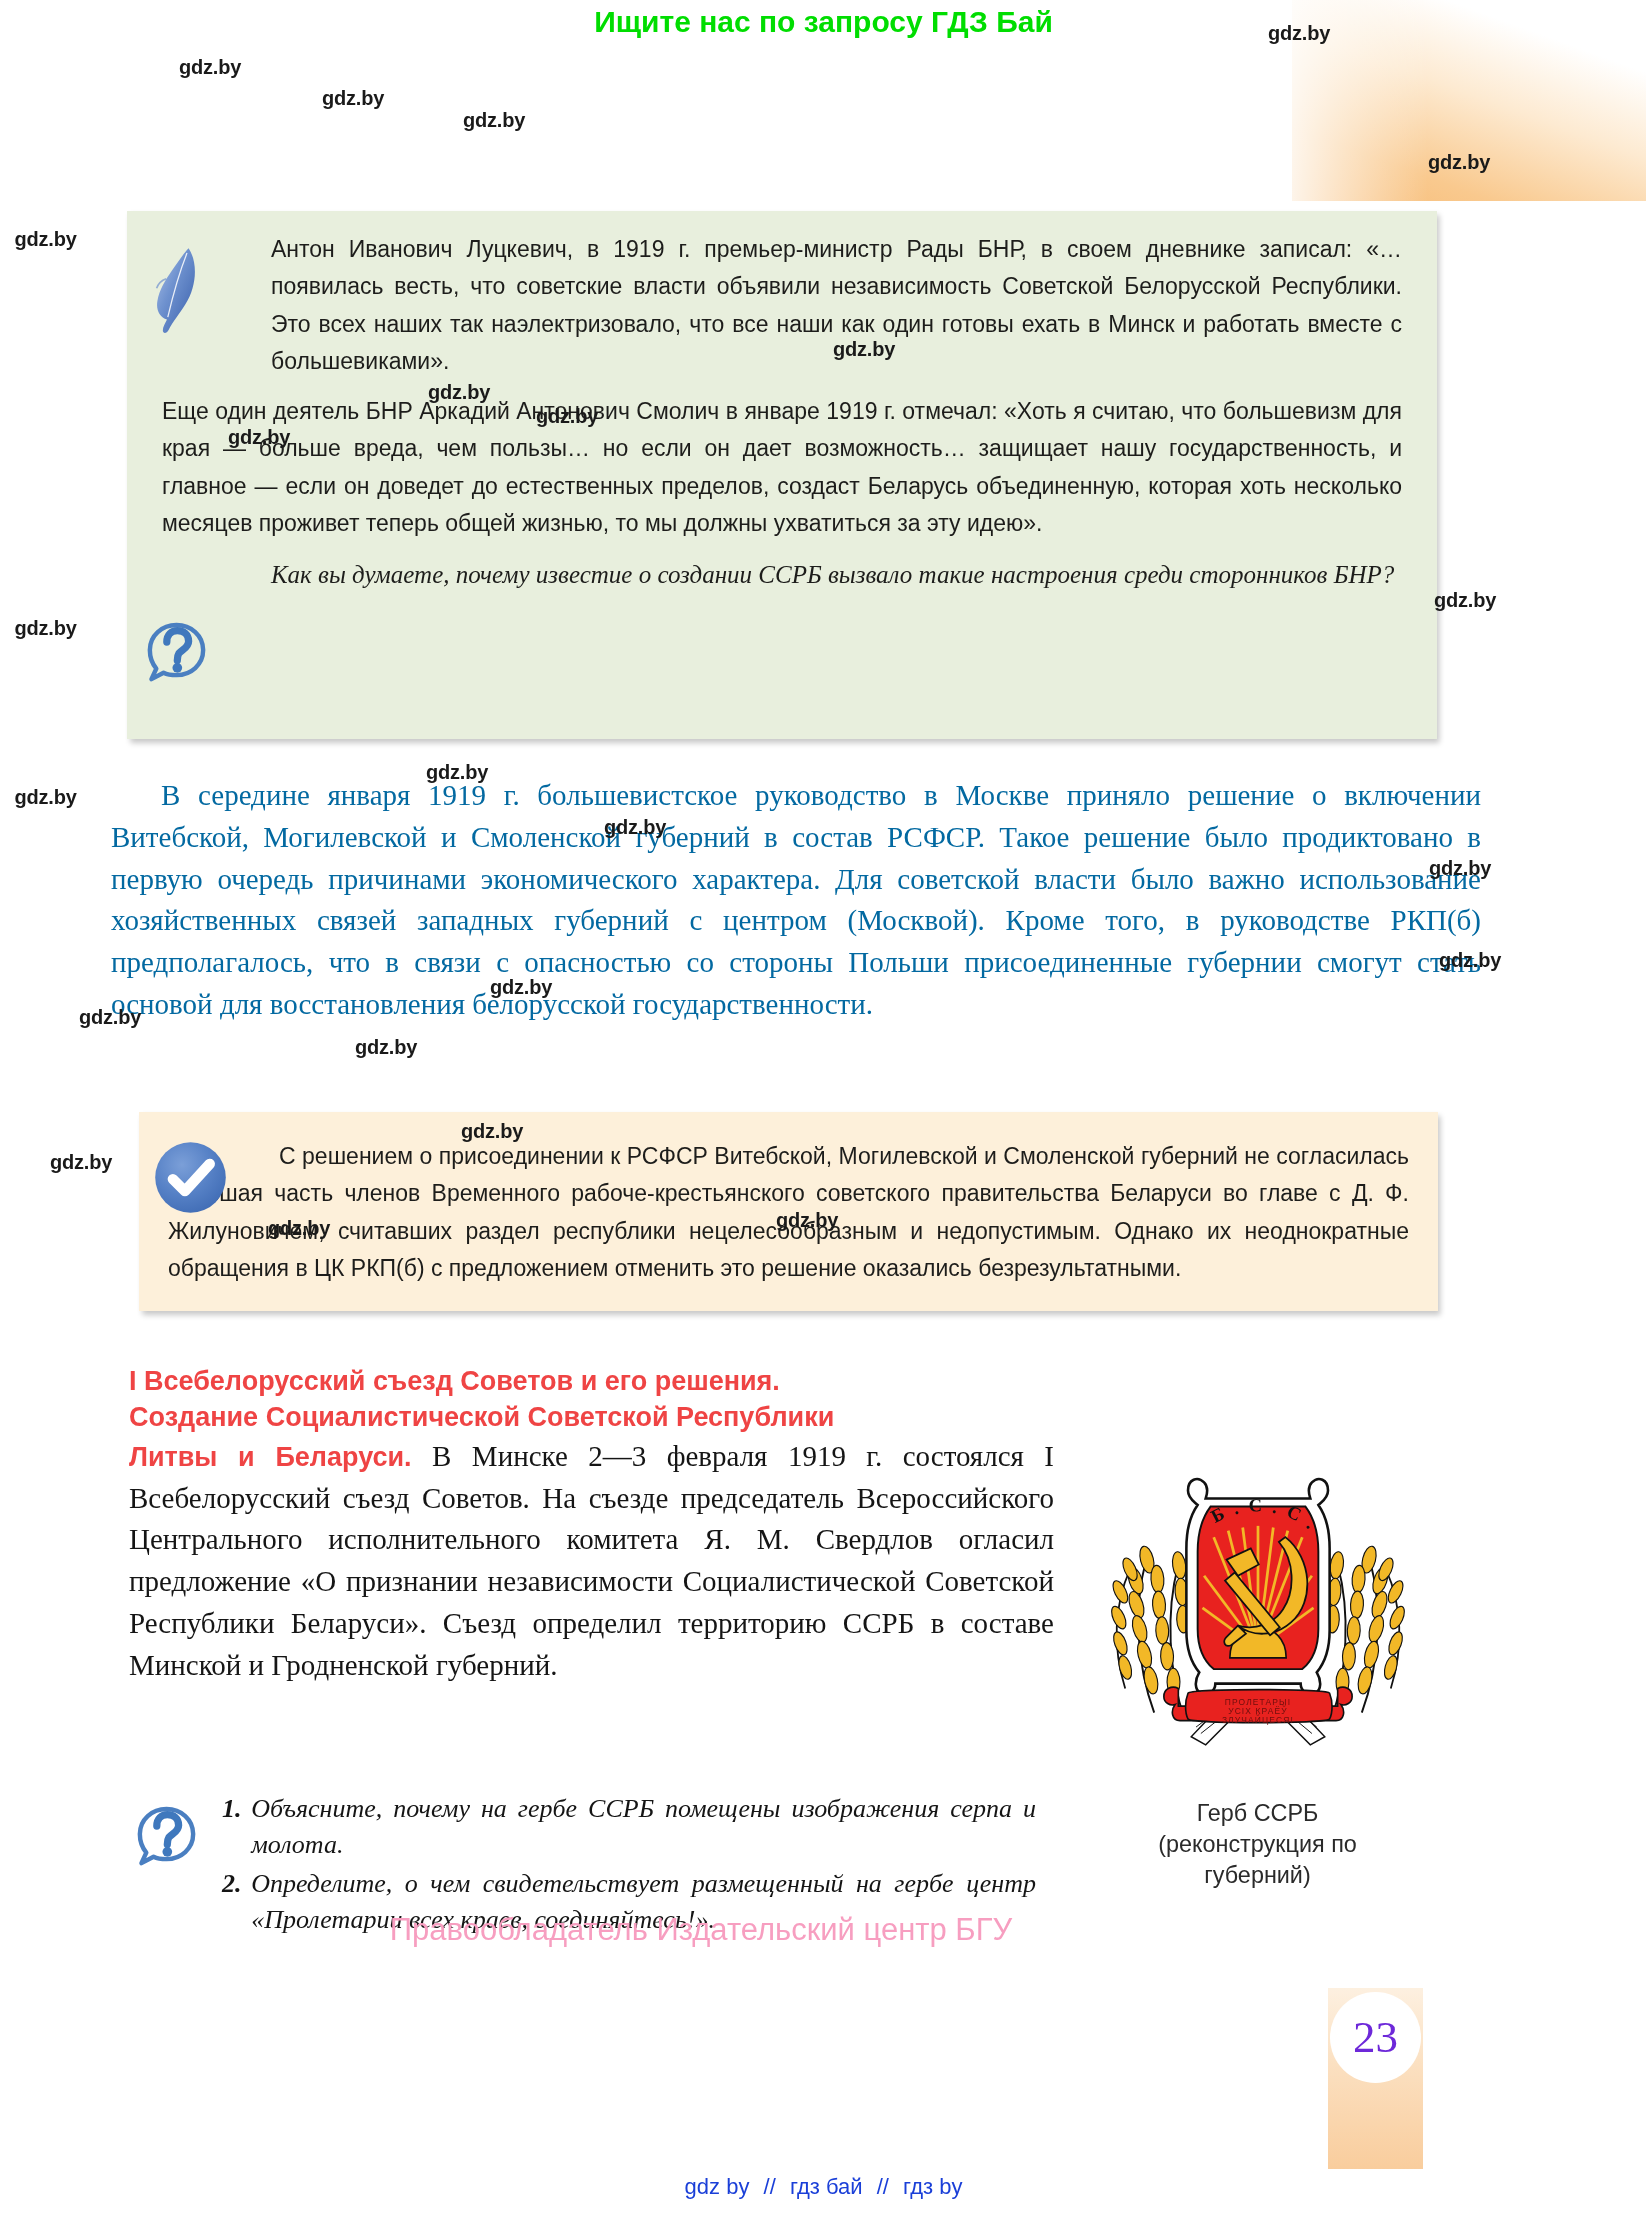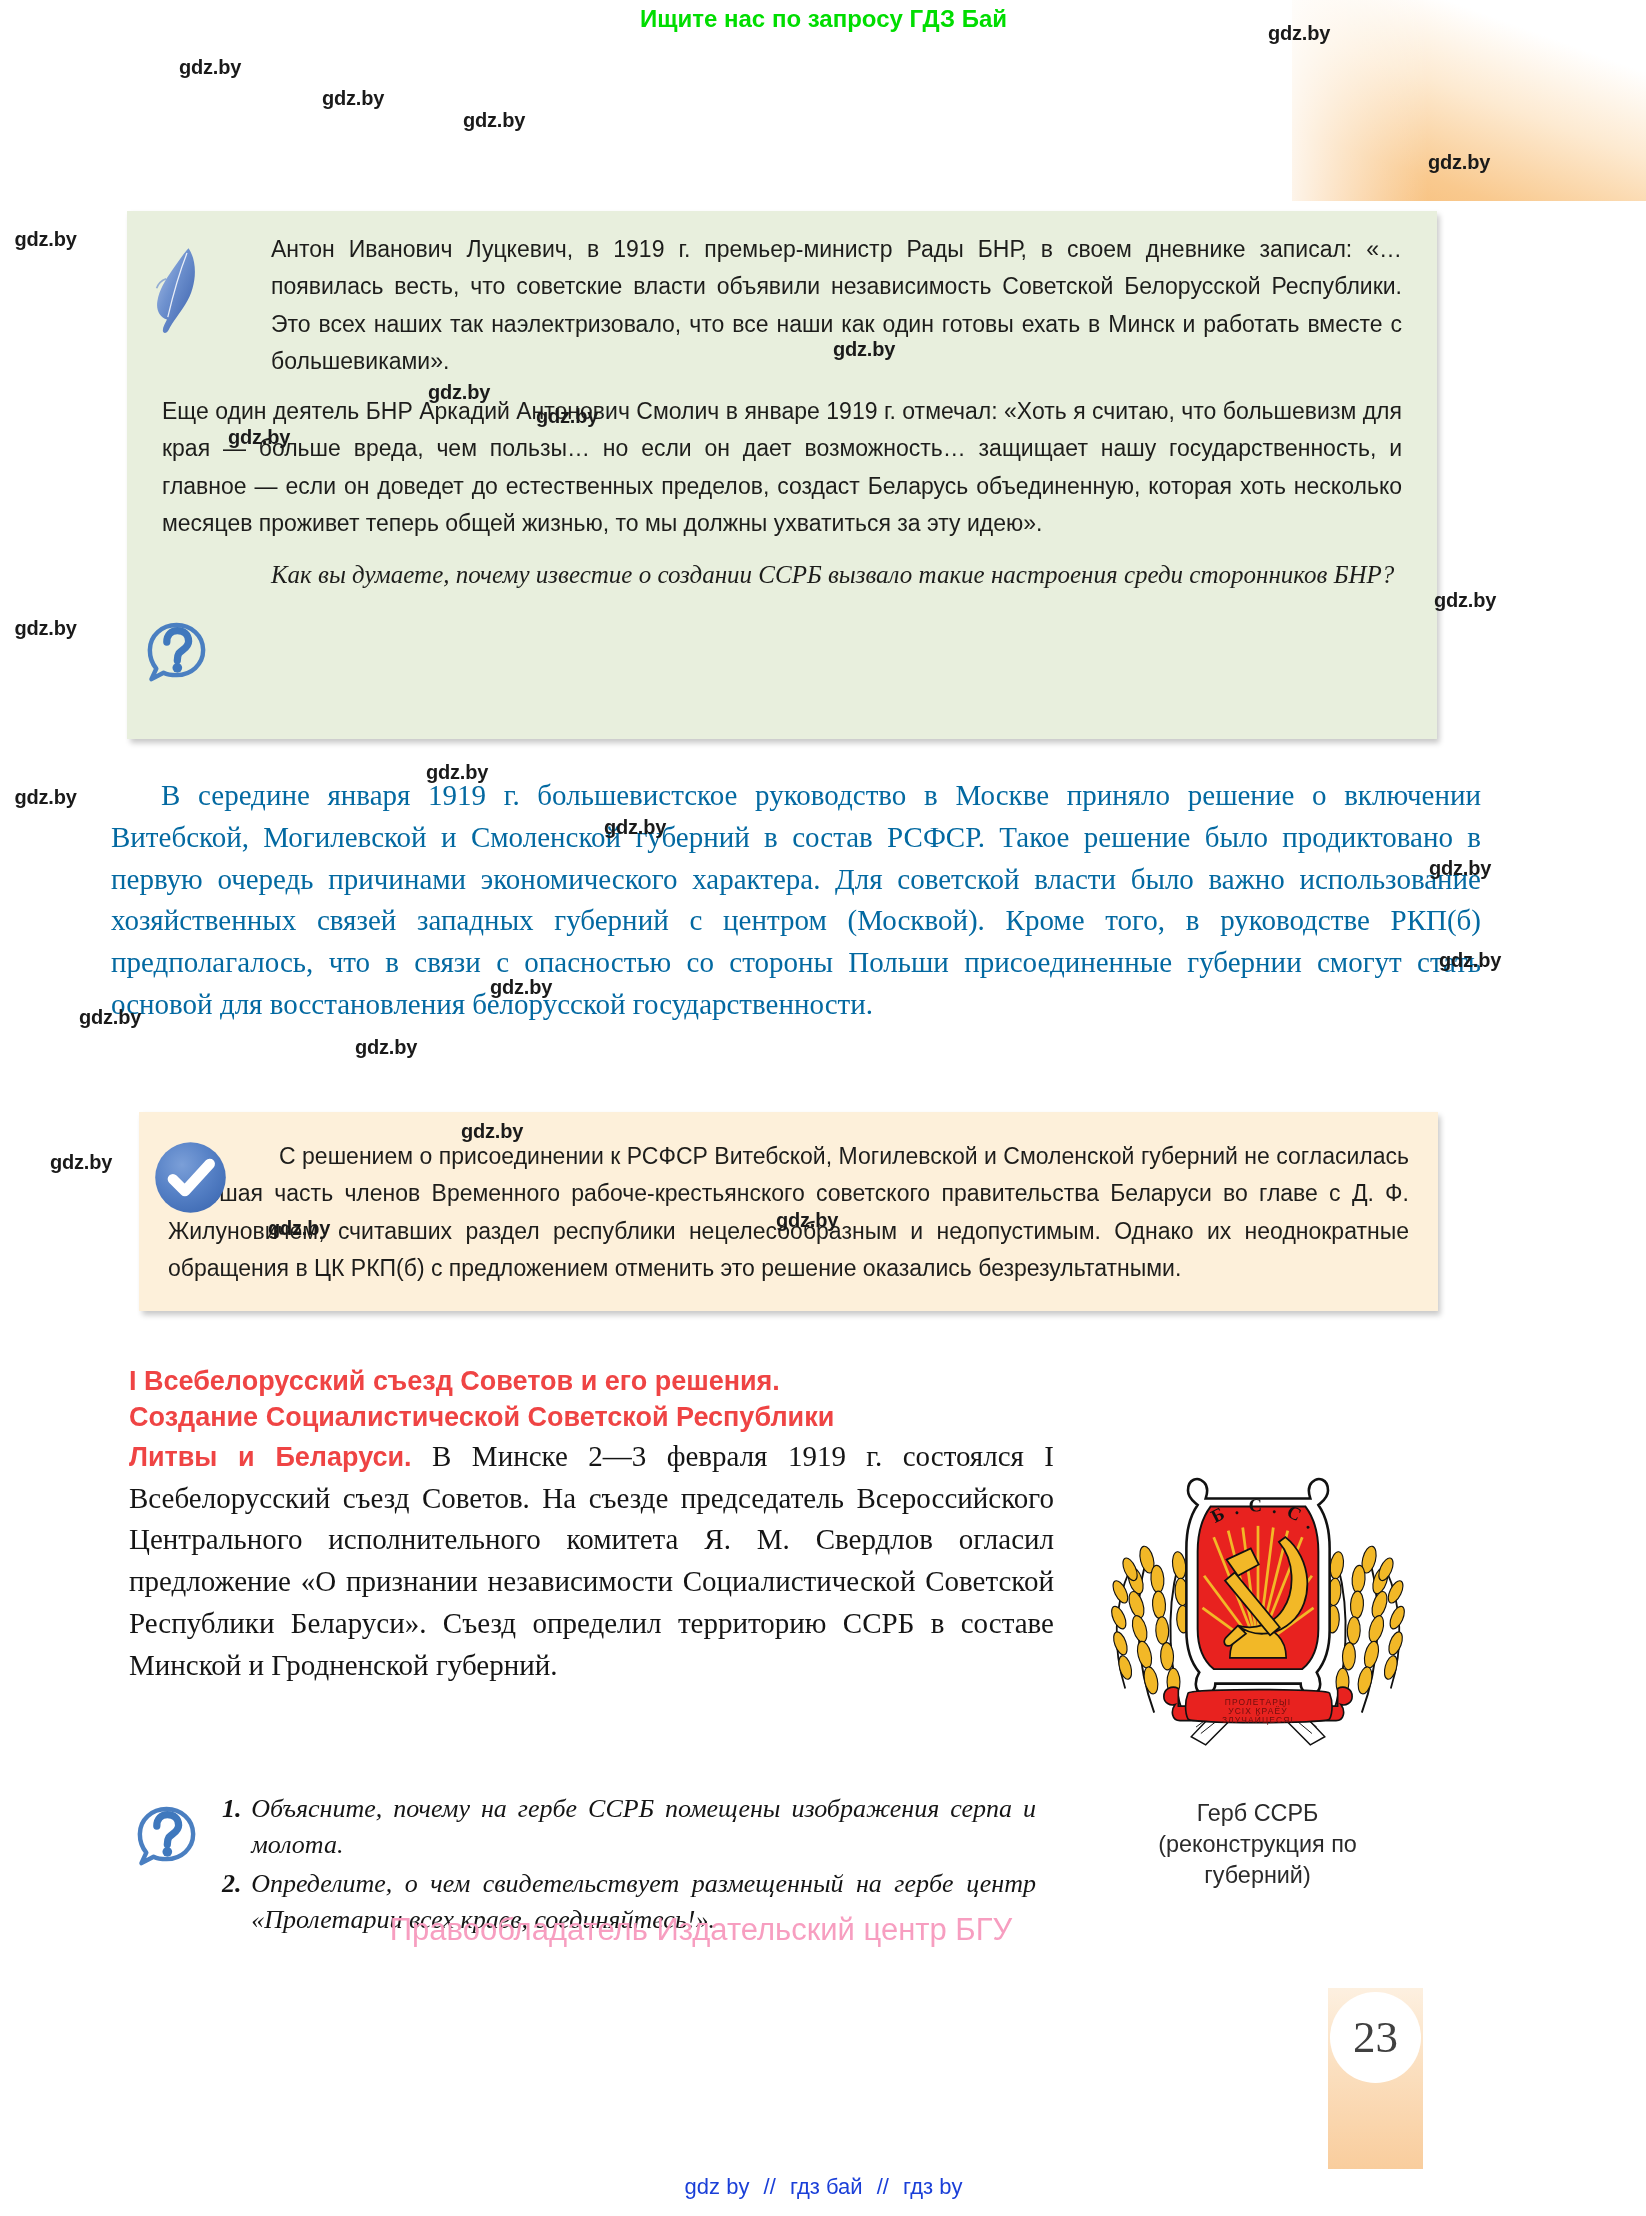--- a/index.html
+++ b/index.html
@@ -28,21 +28,21 @@
     pointer-events: none;
   }
 
   
   .promo-banner {
     position: absolute;
     top: 4.8px;
     left: 0;
     width: 1647px;
     text-align: center;
-    font-size: 24px;
+    font-size: 30px;
     font-weight: 700;
     color: #00dd00;
     font-family: "Liberation Sans", sans-serif;
     z-index: 50;
   }
 
   
   .corner-deco-top {
     position: absolute;
     top: 0;
@@ -81,21 +81,21 @@
     background: #ffffff;
     border-radius: 50%;
     z-index: 6;
     display: flex;
     align-items: center;
     justify-content: center;
   }
   .page-number {
     font-family: "Liberation Serif", serif;
     font-size: 45px;
-    color: #404040;
+    color: #6d28d9;
     line-height: 1;
   }
 
   
   .source-box {
     position: absolute;
     left: 127px;
     top: 211px;
     width: 1310px;
     min-height: 528px;

